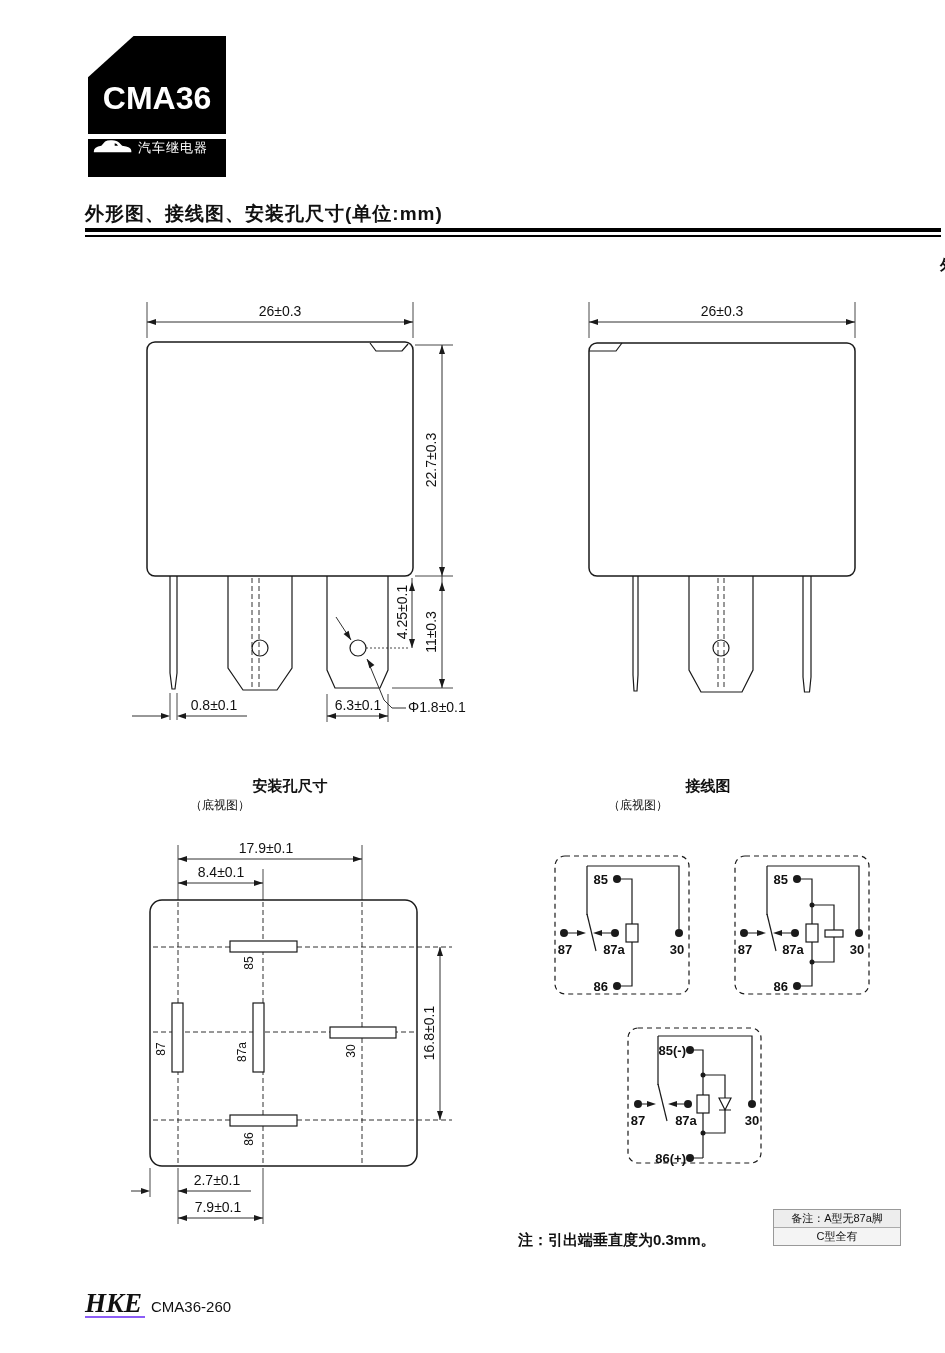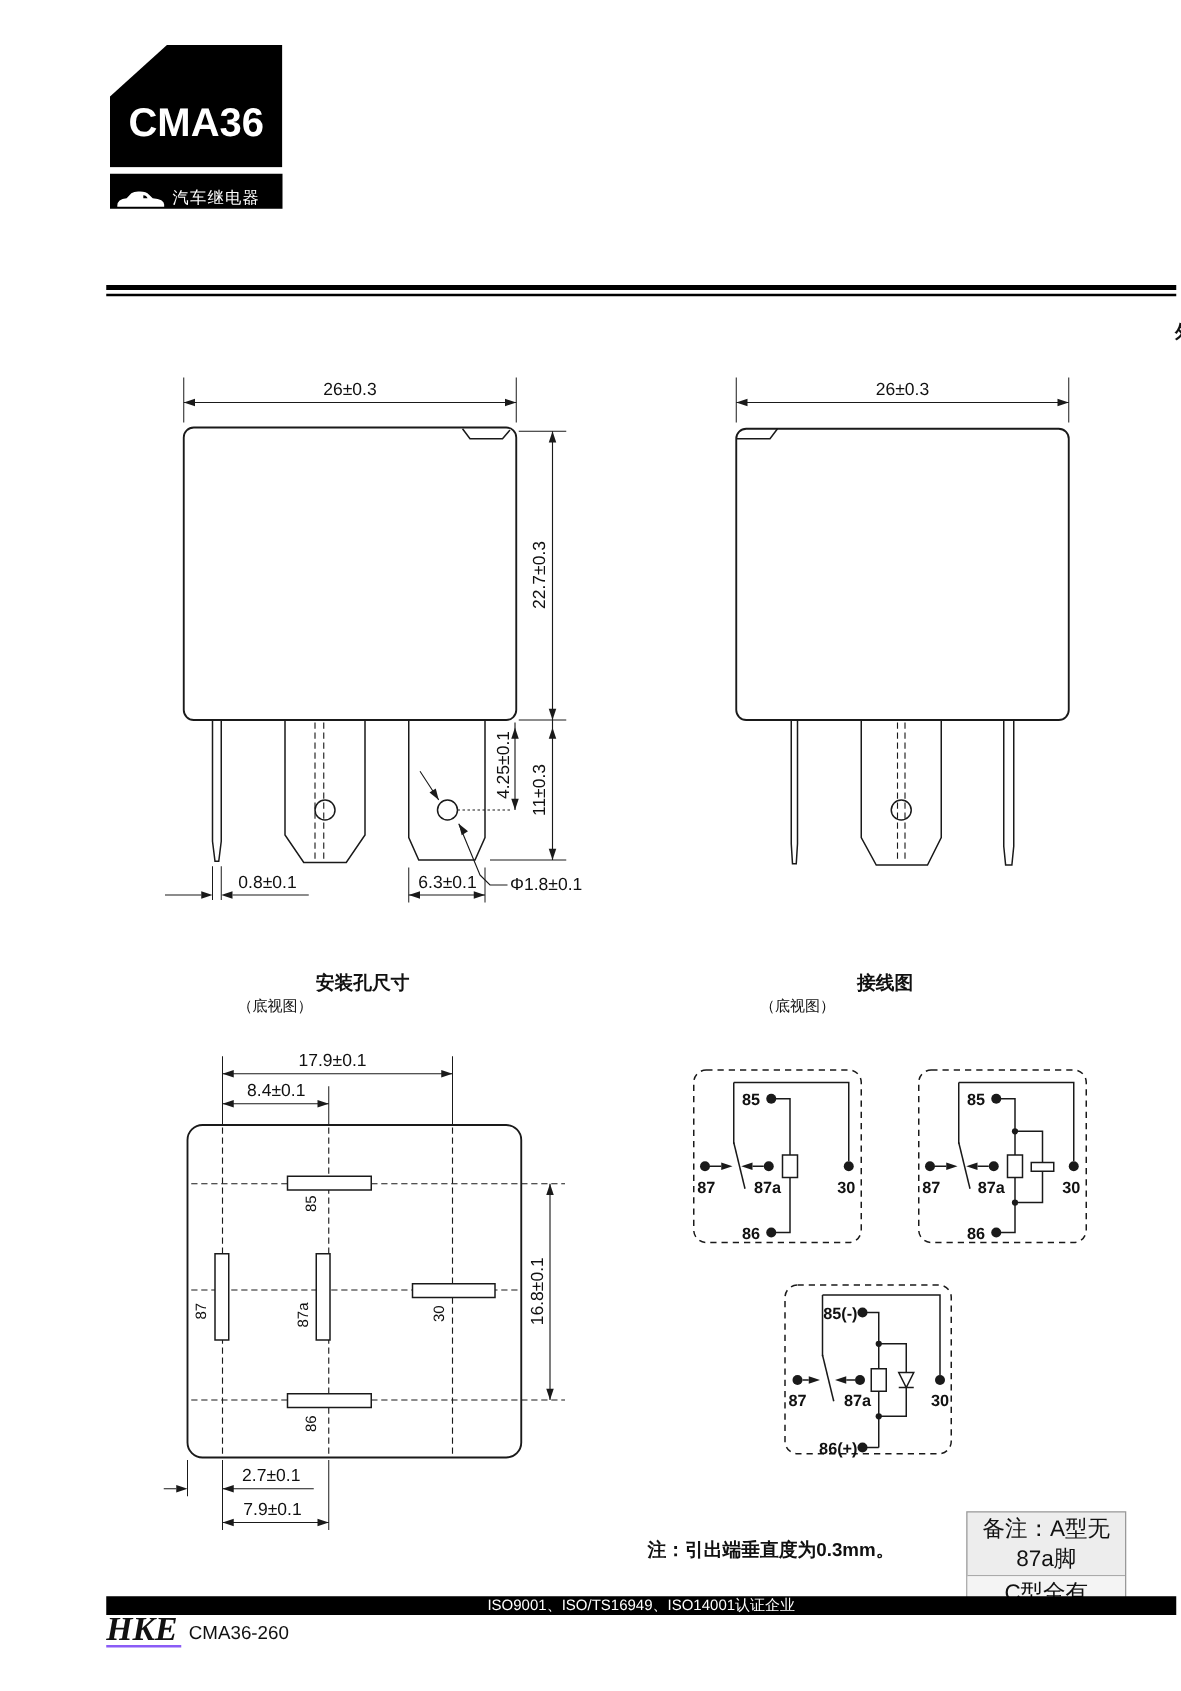--- a/index.html
+++ b/index.html
@@ -4,38 +4,38 @@
 <style>
   html,body{margin:0;padding:0;background:#fff;}
   #page{position:relative;width:945px;height:1353px;background:#fff;overflow:hidden;
         font-family:"Liberation Sans",sans-serif;color:#111;margin-left:40px;}
   .abs{position:absolute;}
   
   #badge{left:48px;top:36px;width:138px;height:98px;background:#000;
          clip-path:polygon(33% 0,100% 0,100% 100%,0 100%,0 42%);}
   #badge span{position:absolute;left:0;right:0;top:44px;text-align:center;
          color:#fff;font-size:32px;font-weight:bold;letter-spacing:0px;}
-  #tagbar{left:48px;top:139px;width:138px;height:28px;background:#000;display:flex;align-items:flex-end;}
+  #tagbar{left:48px;top:139px;width:138px;height:38px;background:#000;display:flex;align-items:flex-start;}
   #tagbar svg{margin-left:5px;}
   #tagbar span{color:#fff;font-size:13px;margin-left:5px;letter-spacing:1px;}
   
   #title{left:45px;top:201px;font-size:19px;font-weight:bold;letter-spacing:1px;}
   #rule-thick{left:45px;top:228px;width:856px;height:4px;background:#000;}
   #rule-thin{left:45px;top:235px;width:856px;height:2px;background:#000;}
   .sec-label{font-size:15px;font-weight:bold;text-align:center;}
   .sec-sub{font-size:12px;font-weight:normal;}
   #outline-label{left:0;top:256px;width:945px;text-align:right;}
   #mount-label{left:150px;top:777px;width:200px;}
   #mount-sub{left:150px;top:797px;width:200px;}
   #wire-label{left:568px;top:777px;width:200px;}
   #wire-sub{left:568px;top:797px;width:200px;}
   
   #note{left:478px;top:1231px;font-size:15px;font-weight:bold;}
   #remark{left:733px;top:1209px;width:126px;border:1px solid #999;background:#ededed;
-          font-size:18px;text-align:center;}
+          font-size:11px;text-align:center;}
   #remark .r1{padding:1px 2px;border-bottom:1px solid #aaa;}
   #remark .r2{padding:1px 2px;background:#f4f4f4;}
   
   #footbar{left:45px;top:1277px;width:856px;height:15px;background:#000;color:#fff;
            font-size:12px;text-align:center;line-height:15px;}
   #brand{left:45px;top:1290px;display:flex;align-items:flex-end;}
   #brand .hke{font-family:"Liberation Serif",serif;font-style:italic;font-weight:bold;
            font-size:27px;line-height:26px;border-bottom:2px solid #8b5cf6;padding-right:3px;}
   #brand .code{font-size:15px;margin-left:6px;margin-bottom:3px;}
   
@@ -63,20 +63,21 @@
     <span>CMA36</span>
   </div>
   <div class="abs" id="tagbar">
     <svg width="40" height="15" viewBox="0 0 48 18" style="position:static">
       <path d="M1,15 Q1,9 10,8 L14.5,3 Q17,1.5 21,1.5 Q28.5,1 31.5,4.5 L35,8 Q46,9 46,14 L46,16 L1,16 Z" fill="#fff"></path>
       <path d="M30,8 L26,8 L26,5 Q29,5 30,8 Z" fill="#000"></path>
     </svg>
     <span>汽车继电器</span>
   </div>
 
+  <div class="abs" id="title">外形图、接线图、安装孔尺寸(单位:mm)</div>
   <div class="abs" id="rule-thick"></div>
   <div class="abs" id="rule-thin"></div>
 
   <div class="abs sec-label" id="outline-label">外形图</div>
   <div class="abs sec-label" id="mount-label">安装孔尺寸</div>
   <div class="abs sec-sub" id="mount-sub">（底视图）</div>
   <div class="abs sec-label" id="wire-label">接线图</div>
   <div class="abs sec-sub" id="wire-sub">（底视图）</div>
 
   <svg style="left:80px;top:290px" width="390" height="445" viewBox="80 290 390 445">
@@ -257,19 +258,18 @@
       <text class="term" x="646" y="1163" text-anchor="end">86(+)</text>
     </g>
   </svg>
 
   <div class="abs" id="note">注：引出端垂直度为0.3mm。</div>
   <div class="abs" id="remark">
     <div class="r1">备注：A型无87a脚</div>
     <div class="r2">C型全有</div>
   </div>
 
-  <div class="abs" id="footbar">ISO9001、ISO/TS16949、ISO14001认证企业</div>
   <div class="abs" id="brand">
     <span class="hke">HKE</span>
     <span class="code">CMA36-260</span>
   </div>
 
 </div>
 
 </body></html>

